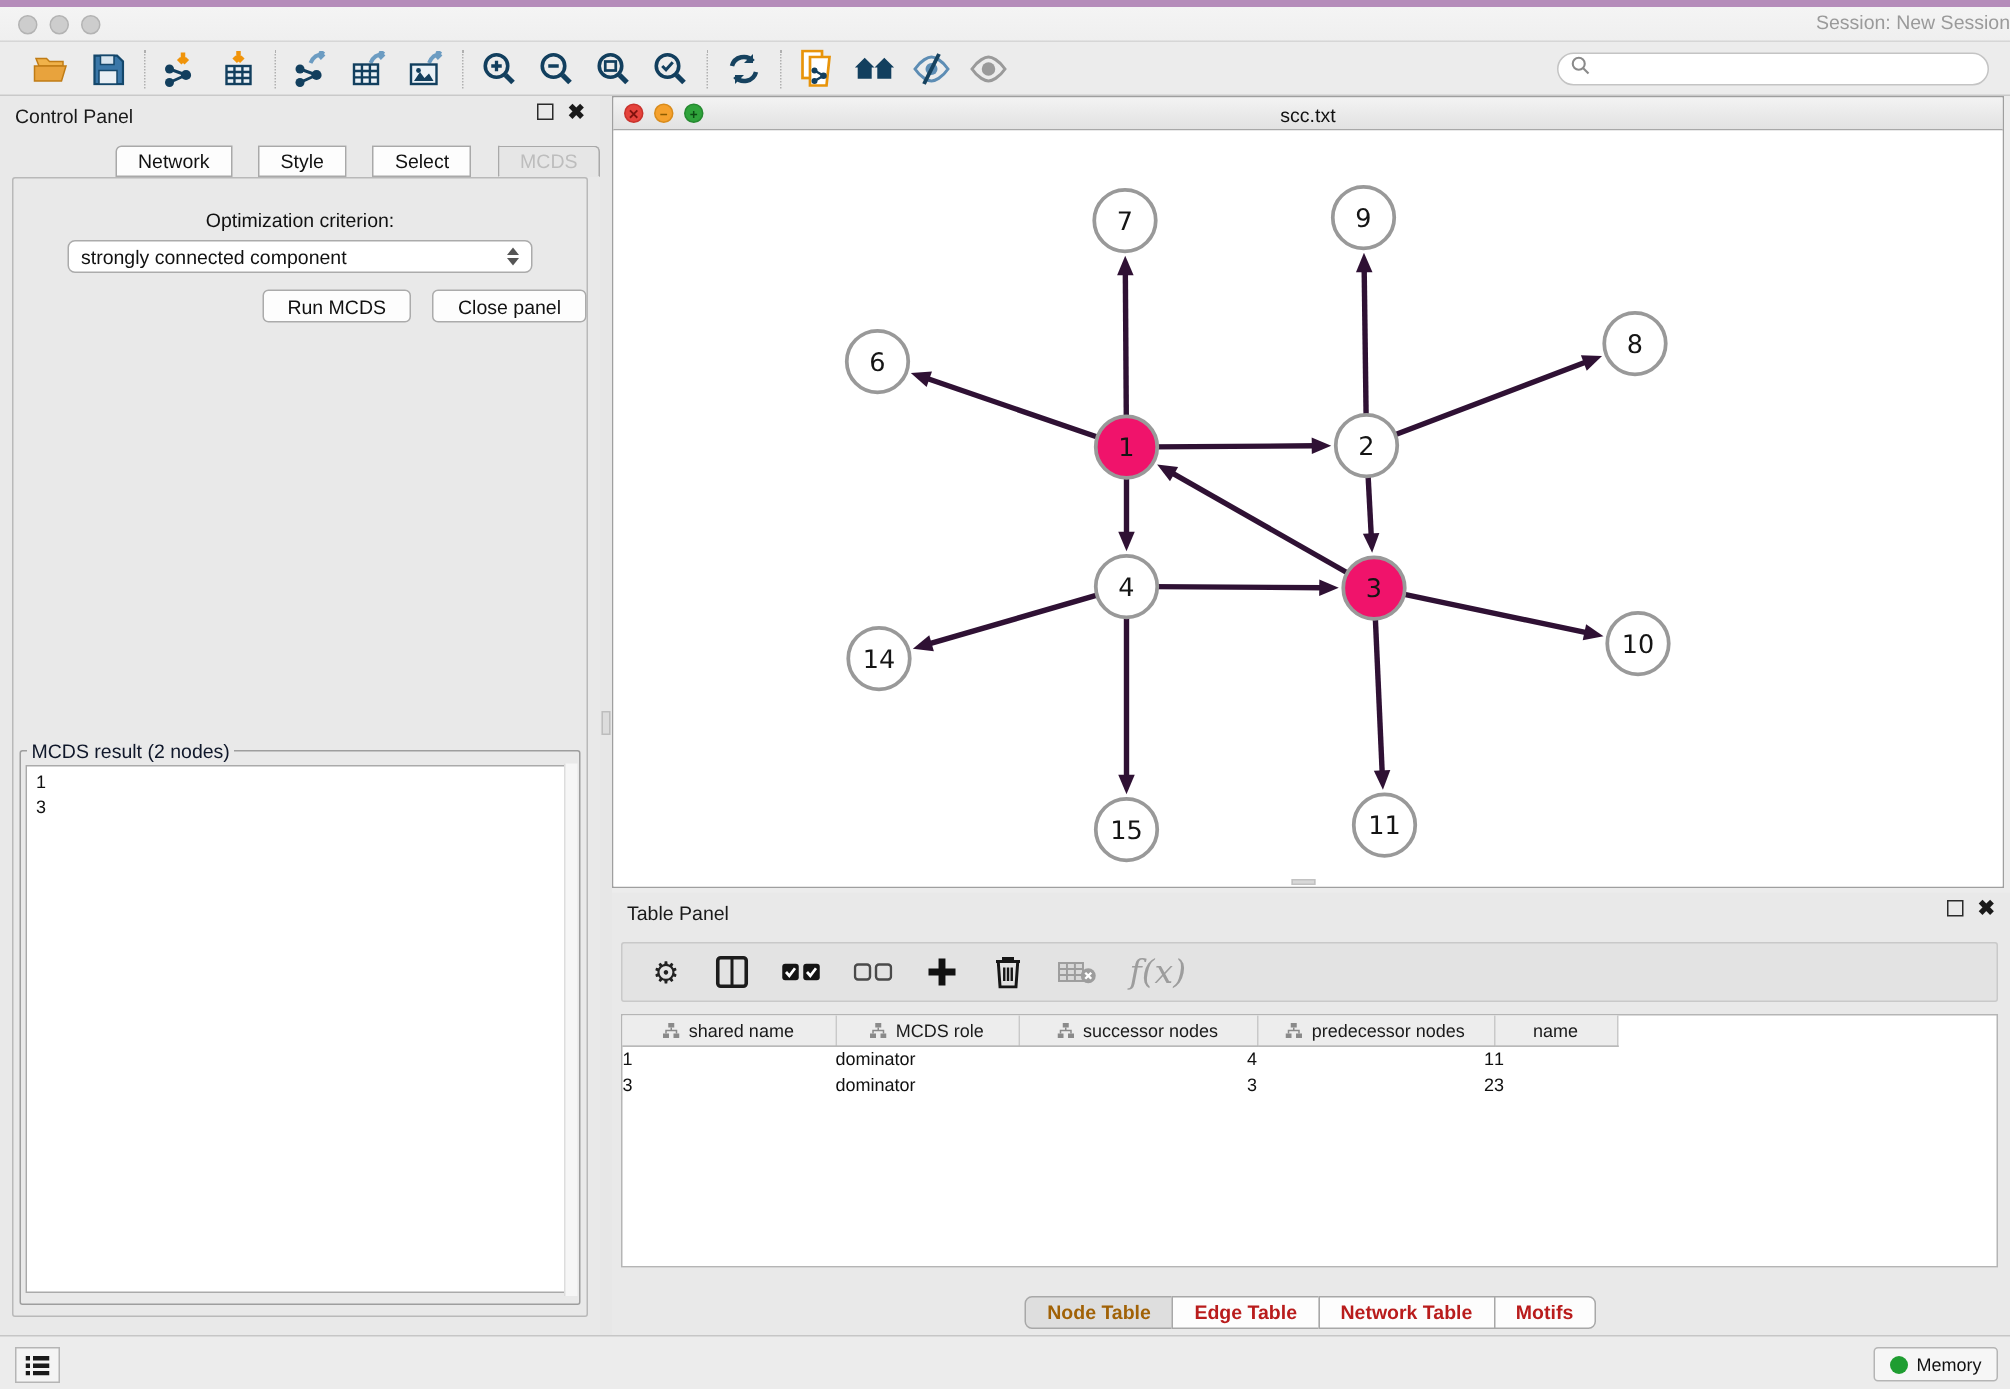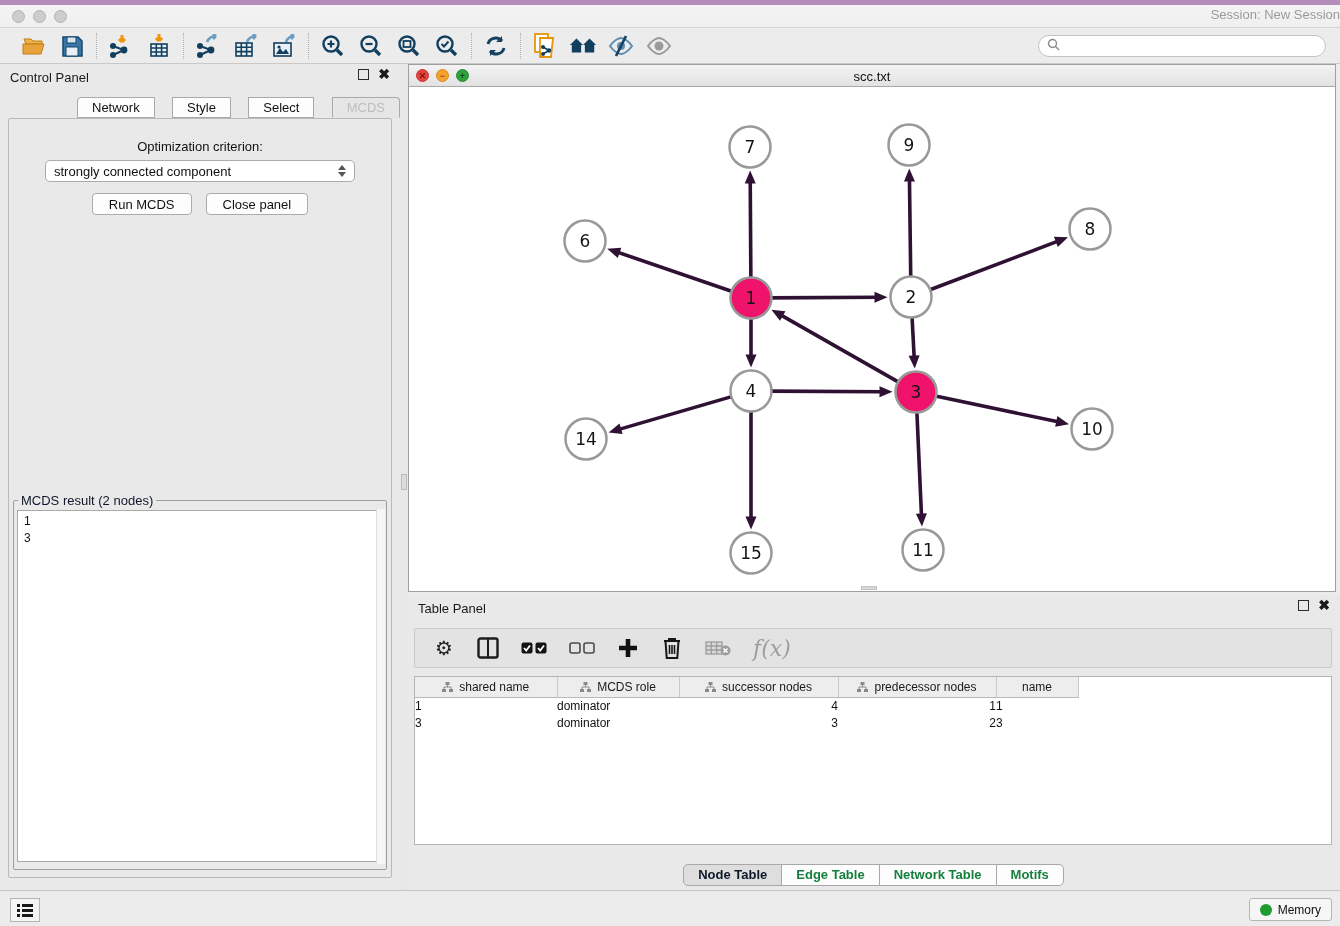--- a/index.html
+++ b/index.html
@@ -43,21 +43,21 @@
   .cp-body { position:absolute; left:8px; top:54px; width:384px; height:760px; background:#e9e9e9;
     border:1px solid #b9b9b9; border-radius:2px; }
   .opt-label { position:absolute; left:0; top:20px; width:100%; text-align:center; font-size:13px; }
   .select { position:absolute; left:36px; top:41px; width:310px; height:22px; background:#fff;
     border:1px solid #ababab; border-radius:5px; font-size:13px; display:flex; align-items:center; padding:0 8px; }
   .select .sel-txt { flex:1; }
   .stepper { display:flex; flex-direction:column; gap:2px; align-items:center; }
   .stepper i { width:0; height:0; border-left:4px solid transparent; border-right:4px solid transparent; display:block; }
   .stepper .up { border-bottom:5px solid #555; }
   .stepper .dn { border-top:5px solid #555; }
-  .cp-buttons { position:absolute; left:0; top:74px; width:100%; display:flex; justify-content:center; gap:14px; }
+  .cp-buttons { position:absolute; left:0; top:74px; width:100%; display:flex; justify-content:flex-end; gap:14px; }
   .btn { height:22px; background:#fdfdfd; border:1px solid #ababab; border-radius:4px; font-size:13px;
     padding:0 16px; display:flex; align-items:center; }
 
   .mcds-fieldset { position:absolute; left:4px; top:374px; width:374px; height:377px;
     border:1px solid #9e9e9e; border-radius:2px; }
   .mcds-fieldset legend { font-size:13px; color:#0f172a; margin-left:4px; padding:0 3px; }
   .mcds-text { position:absolute; left:3px; right:3px; top:2px; bottom:3px; background:#fff;
     border:1px solid #aaa; font-size:12px; line-height:17px; padding:2px 6px; white-space:pre; overflow:hidden; }
   .mcds-scroll { position:absolute; right:1px; top:1px; bottom:1px; width:9px; background:#f6f6f6; border-left:1px solid #ddd; }
 
@@ -93,24 +93,24 @@
   table.nodetable th { height:20px; background:#ededed; border-right:1px solid #c9c9c9; border-bottom:1px solid #b9b9b9;
     font-weight:normal; font-size:12px; color:#1a1a1a; }
   table.nodetable th .thflex { display:flex; align-items:center; justify-content:center; gap:6px; }
   table.nodetable td { height:17px; padding:0; }
   td.c0 { padding-left:10px; } td.c1 { padding-left:5px; }
   td.c2 { text-align:right; padding-right:22px; } td.c3 { text-align:right; padding-right:10px; }
   td.c4 { padding-left:8px; }
 
   .tp-tabs { position:absolute; left:0; top:269px; width:100%; display:flex; justify-content:center; }
   .tp-tab { height:22px; line-height:20px; padding:0 14px; font-size:13px; font-weight:600;
-    background:#fdfdfd; border:1px solid #a8a8a8; margin-left:-1px; color:#15803d; }
+    background:#fdfdfd; border:1px solid #a8a8a8; margin-left:-1px; color:#b91c1c; }
   .tp-tab.first { border-radius:5px 0 0 5px; }
   .tp-tab.last { border-radius:0 5px 5px 0; }
-  .tp-tab.selected { background:#dedede; color:#0f172a; }
+  .tp-tab.selected { background:#dedede; color:#a16207; }
 
   
   .statusbar { position:absolute; left:0; top:890px; width:1340px; height:36px; background:#ececec; border-top:1px solid #c6c6c6; }
   .list-btn { position:absolute; left:10px; top:7px; width:30px; height:24px; background:#f4f4f4;
     border:1px solid #b5b5b5; display:flex; align-items:center; justify-content:center; }
   .memory-btn { position:absolute; right:8px; top:7px; height:23px; background:#f6f6f6; border:1px solid #b5b5b5;
     border-radius:3px; display:flex; align-items:center; gap:6px; padding:0 10px; font-size:12px; }
   .mem-dot { width:12px; height:12px; border-radius:50%; background:#1f9d31; }
 
   .tree-ico { display:inline-block; }

